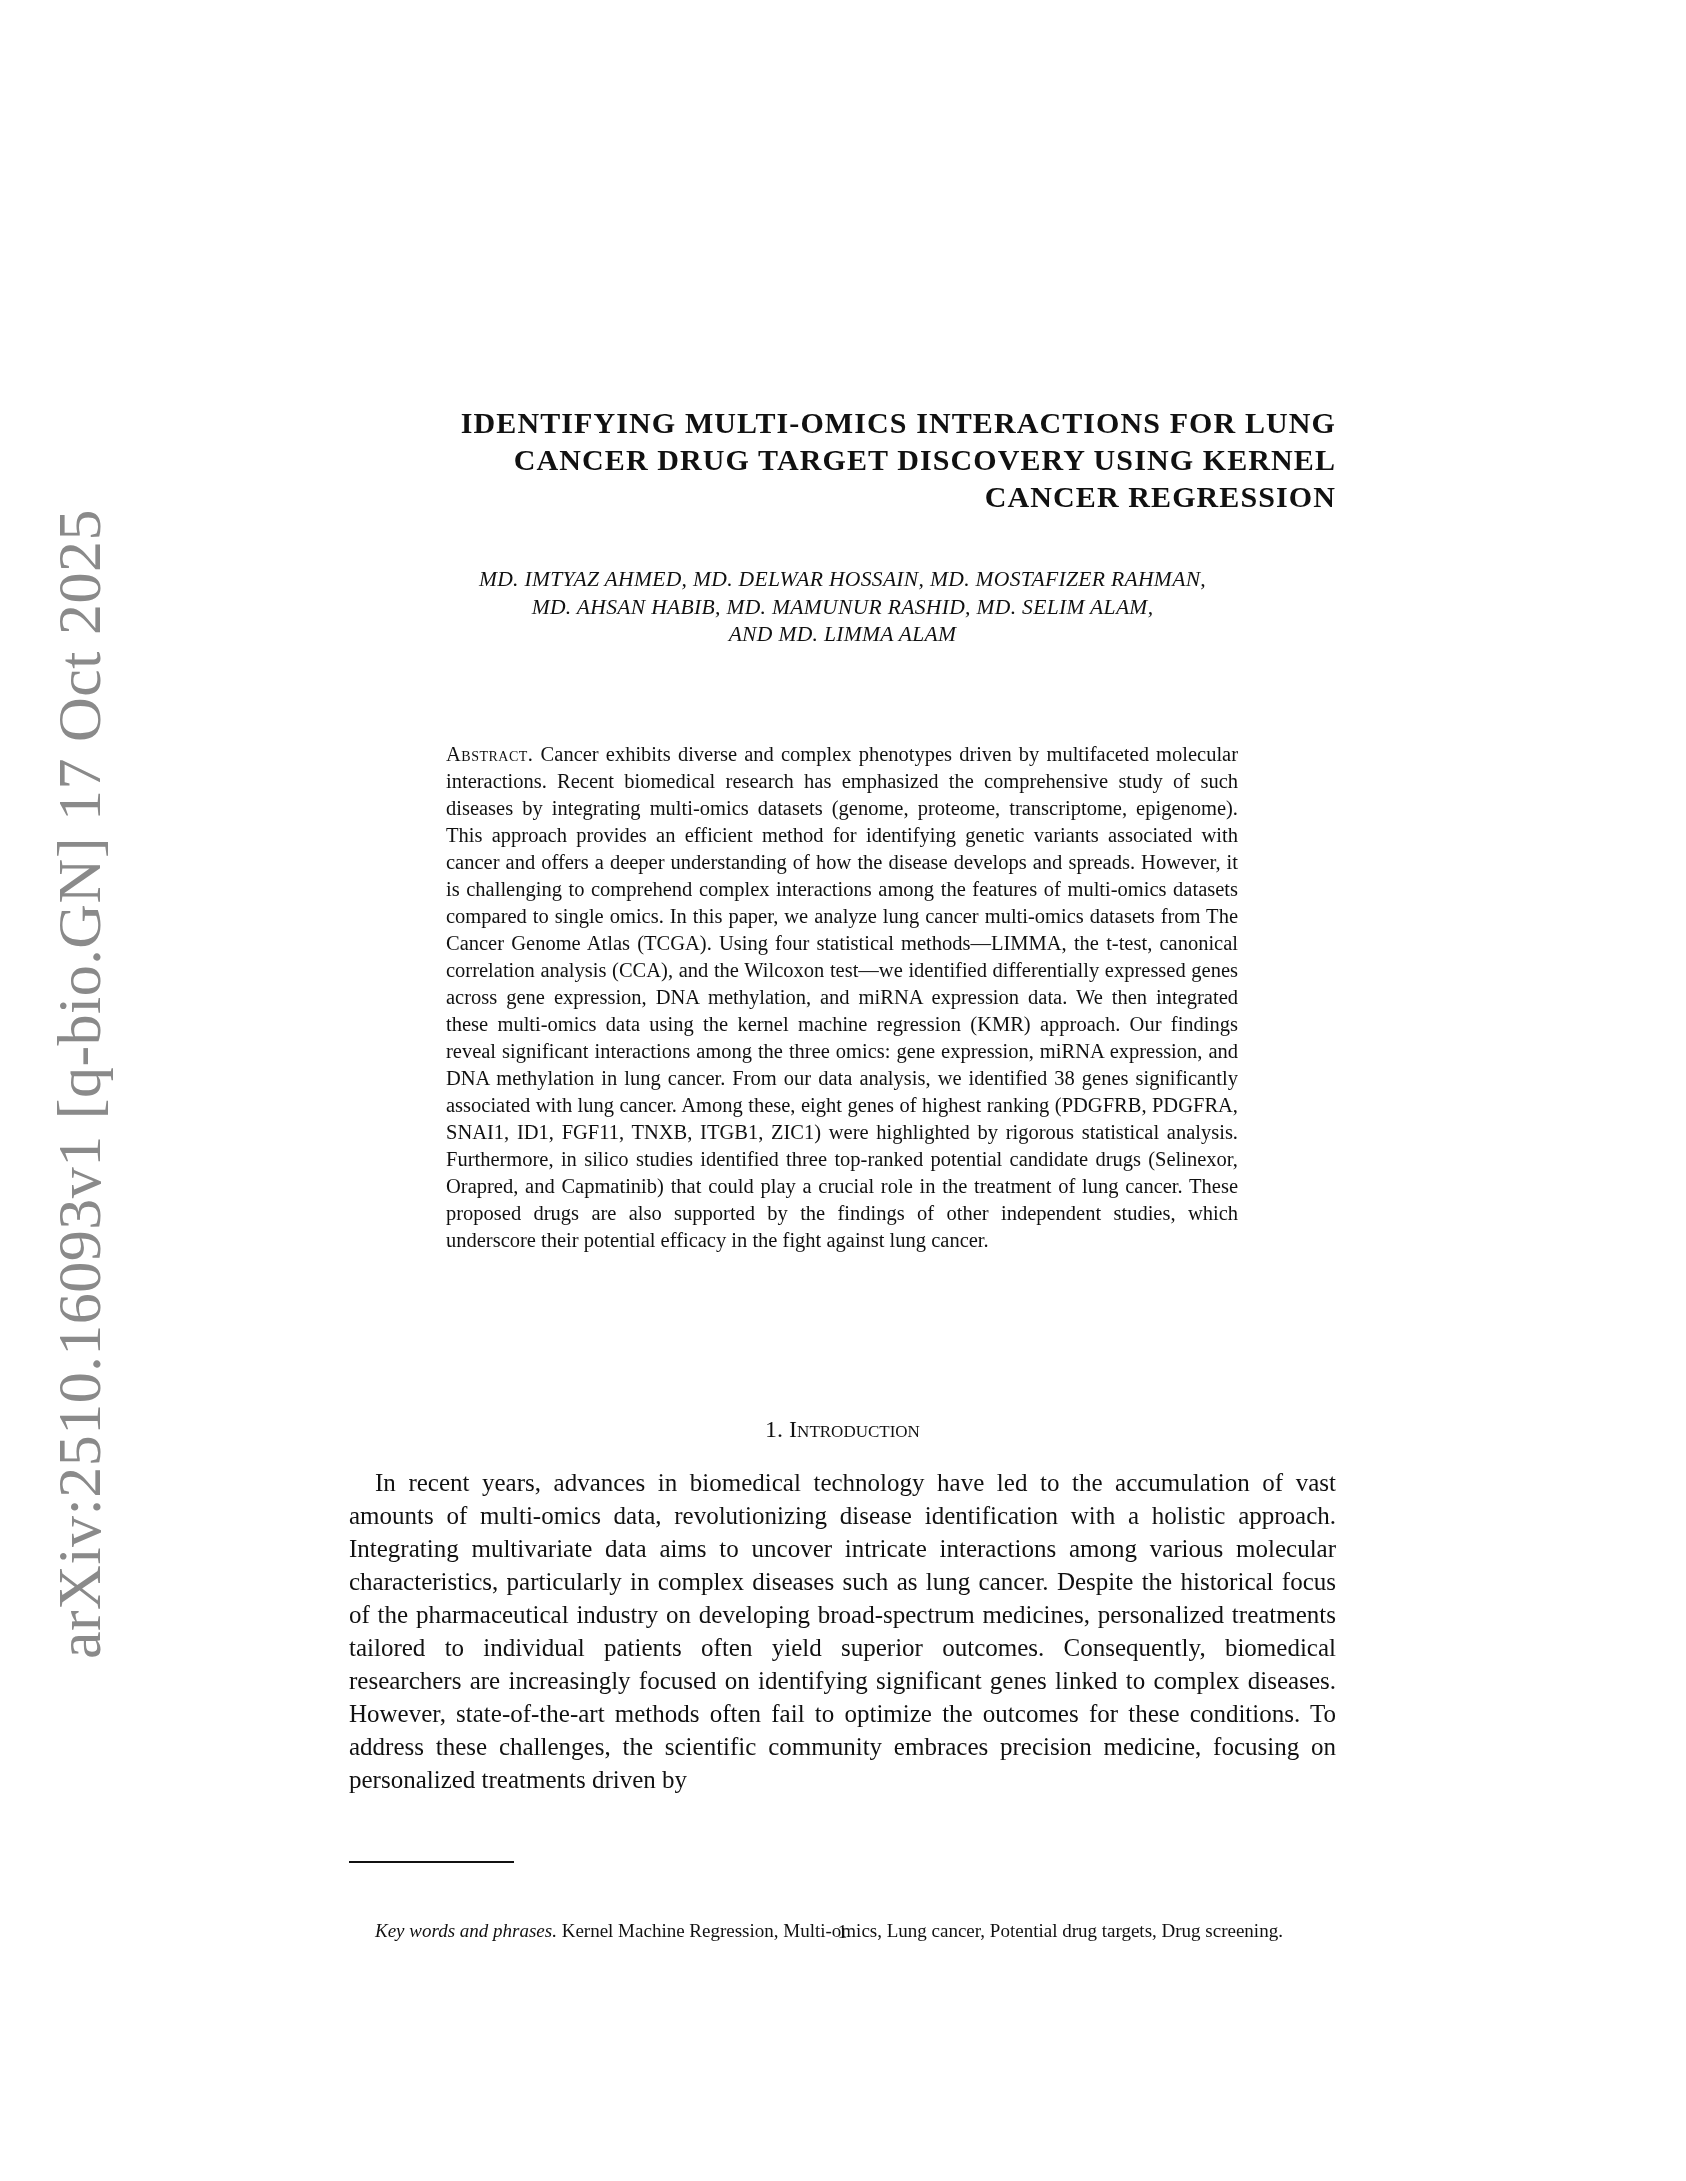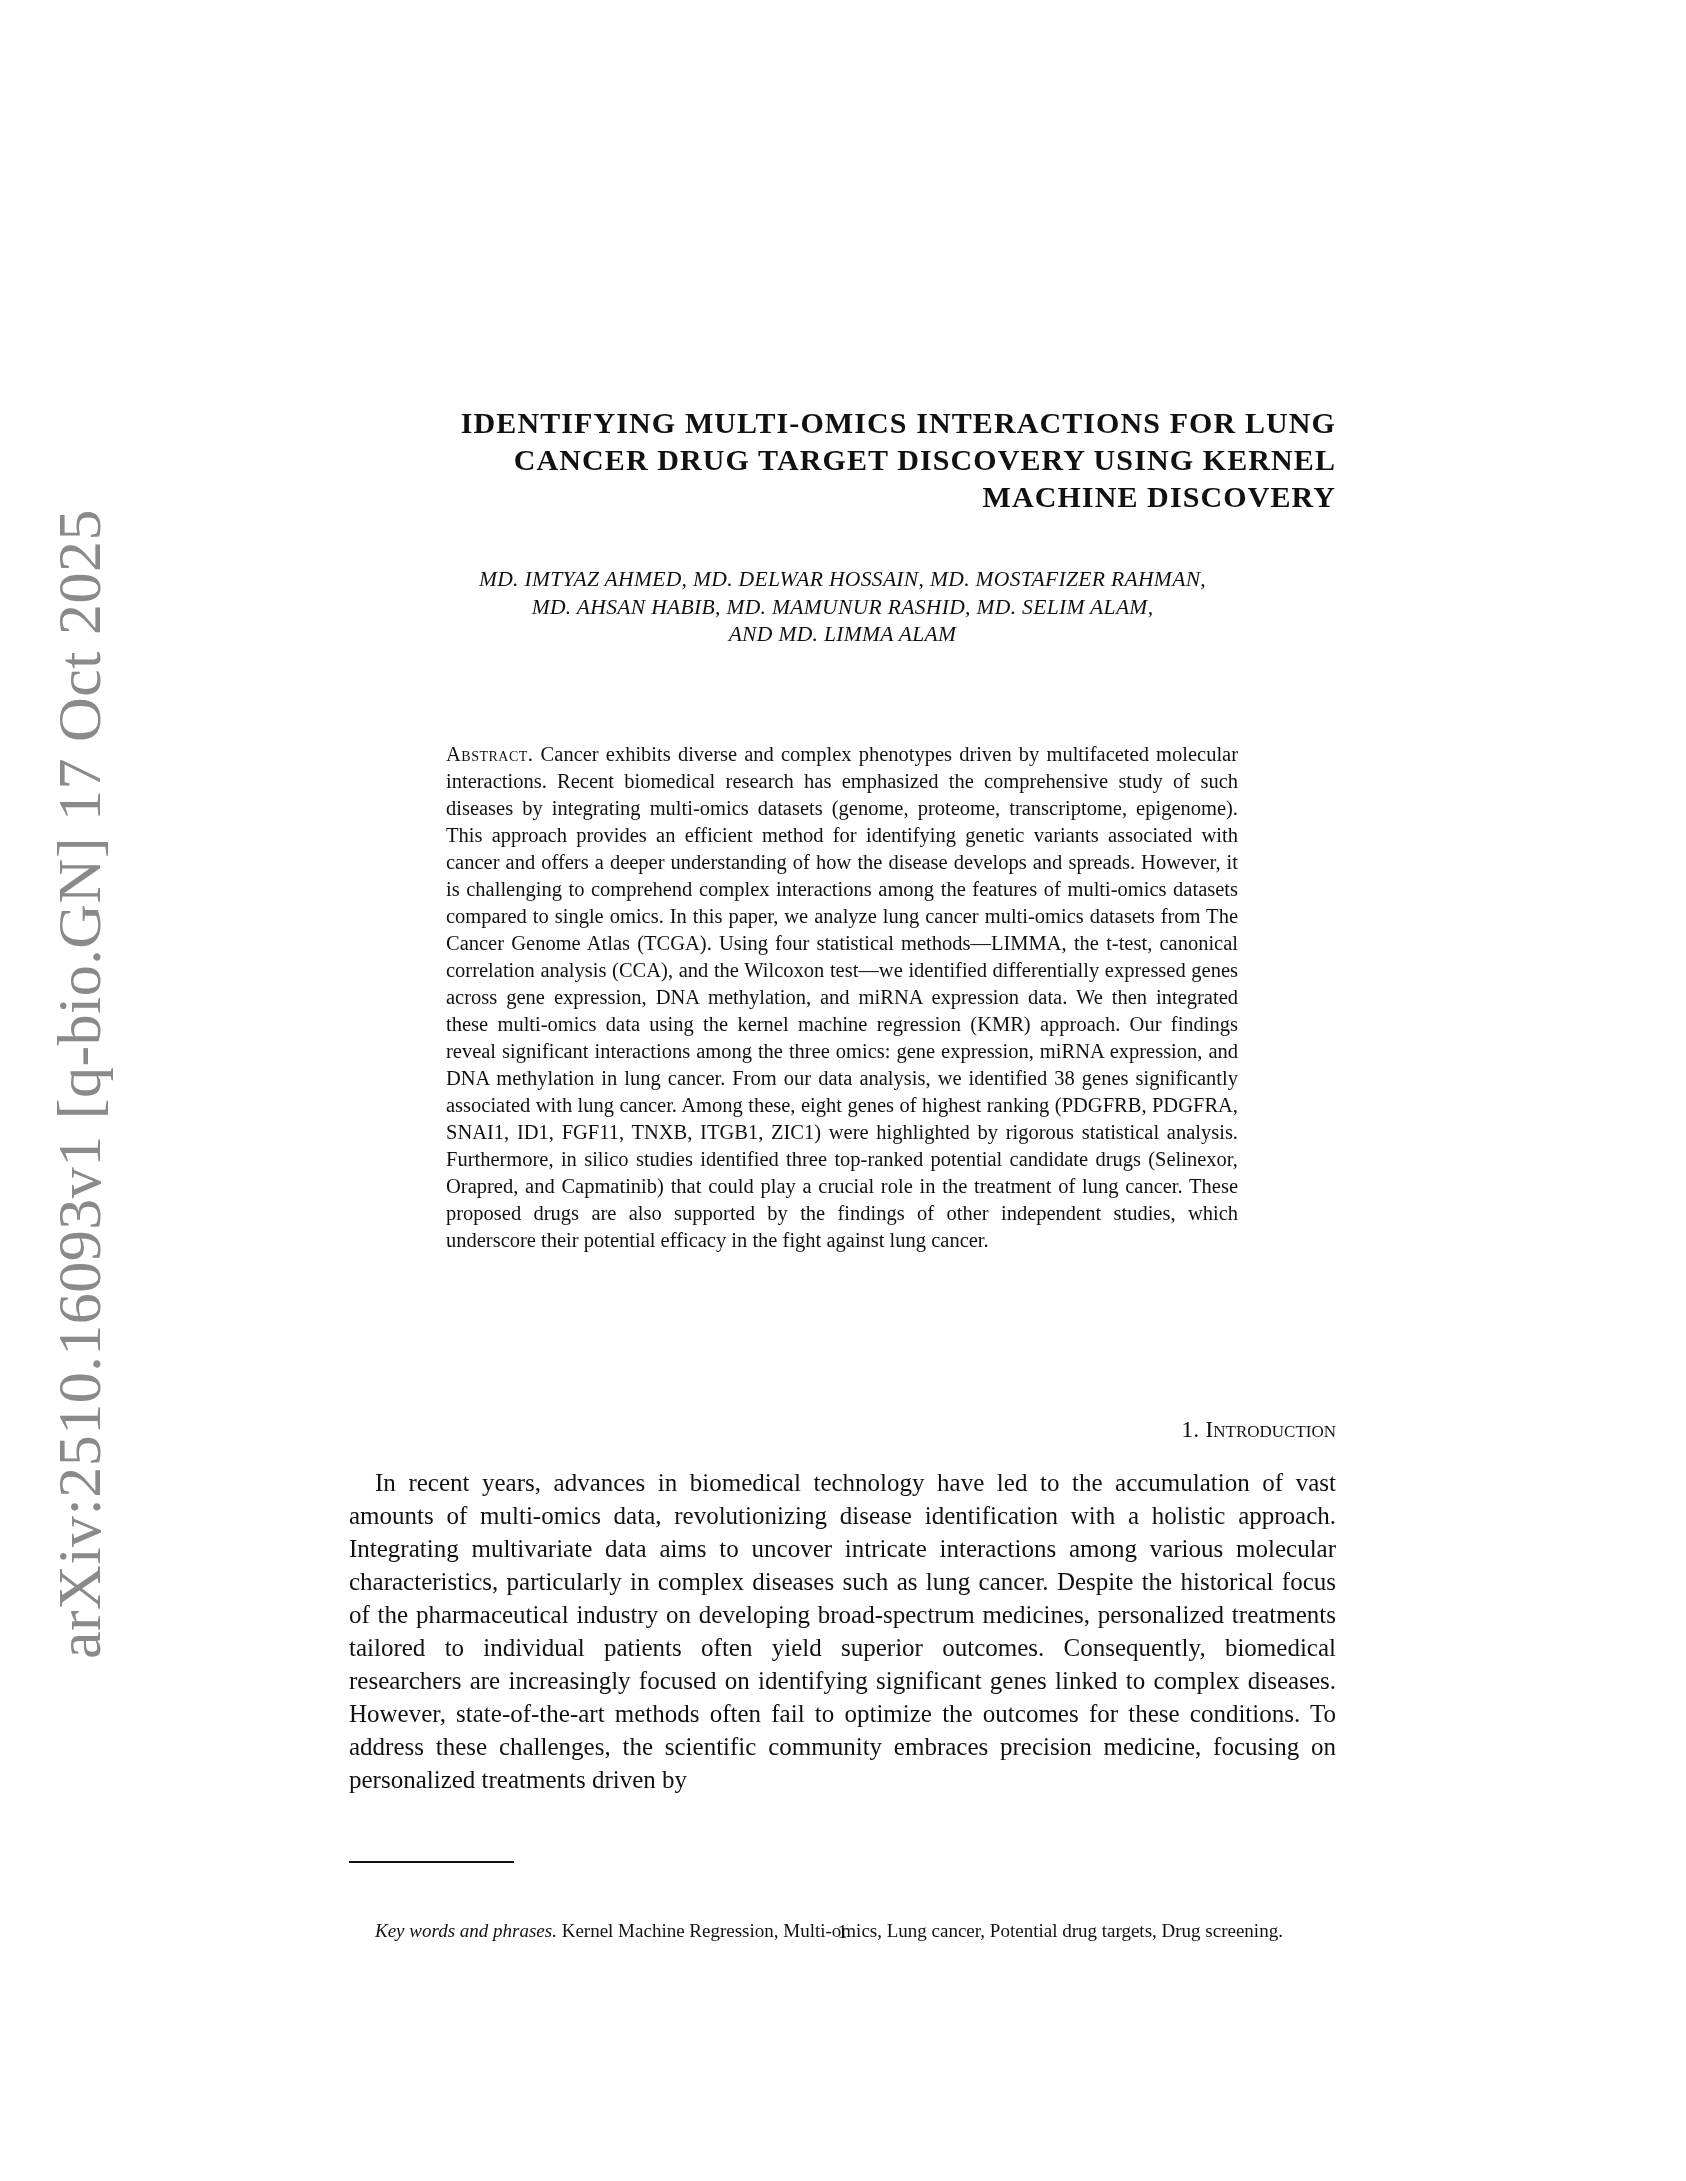--- a/index.html
+++ b/index.html
@@ -13,21 +13,21 @@
            font-family: "Liberation Serif", serif; font-weight: bold; font-size: 30px;
            line-height: 37px; letter-spacing: 1.1px; }
   .title div { white-space: nowrap; }
   .authors { position: absolute; left: 349px; width: 987px; top: 566px; text-align: center;
              font-family: "Liberation Serif", serif; font-size: 21.6px; line-height: 27.5px; letter-spacing: 0.3px; font-style: italic; }
   .authors div { white-space: nowrap; }
   .abstract { position: absolute; left: 446px; width: 792px; top: 697px;
               font-family: "Liberation Serif", serif; font-size: 20.5px; line-height: 27px;
               text-align: justify; hyphens: manual; margin-top: 44px; }
   .abstract .label { font-variant: small-caps; letter-spacing: 0.5px; }
-  .section { position: absolute; left: 349px; width: 987px; top: 1416px; text-align: right;
+  .section { position: absolute; left: 349px; width: 987px; top: 1416px; text-align: center;
              font-family: "Liberation Serif", serif; font-size: 24px; }
   .section .sc { font-variant: small-caps; }
   .intro { position: absolute; left: 349px; width: 987px; top: 1466px;
            font-family: "Liberation Serif", serif; font-size: 25px; line-height: 33px;
            text-align: justify; text-indent: 26px; }
   .rule { position: absolute; left: 349px; top: 1861px; width: 165px; height: 1.8px; background: #111; }
   .footnote { position: absolute; left: 349px; width: 987px; top: 1919px;
               font-family: "Liberation Serif", serif; font-size: 19px; line-height: 24px;
               text-align: justify; text-indent: 26px; }
   .footnote em { font-style: italic; }
@@ -37,21 +37,21 @@
 </head>
 <body>
 
 <div class="stamp">
   <span>arXiv:2510.16093v1  [q-bio.GN]  17 Oct 2025</span>
 </div>
 
 <div class="title">
   <div>IDENTIFYING MULTI-OMICS INTERACTIONS FOR LUNG</div>
   <div>CANCER DRUG TARGET DISCOVERY USING KERNEL</div>
-  <div>MACHINE DISCOVERY</div>
+  <div>CANCER REGRESSION</div>
 </div>
 
 <div class="authors">
   <div>MD. IMTYAZ AHMED, MD. DELWAR HOSSAIN, MD. MOSTAFIZER RAHMAN,</div>
   <div>MD. AHSAN HABIB, MD. MAMUNUR RASHID, MD. SELIM ALAM,</div>
   <div>AND MD. LIMMA ALAM</div>
 </div>
 
 <div class="abstract">
   <span class="label">Abstract.</span>

